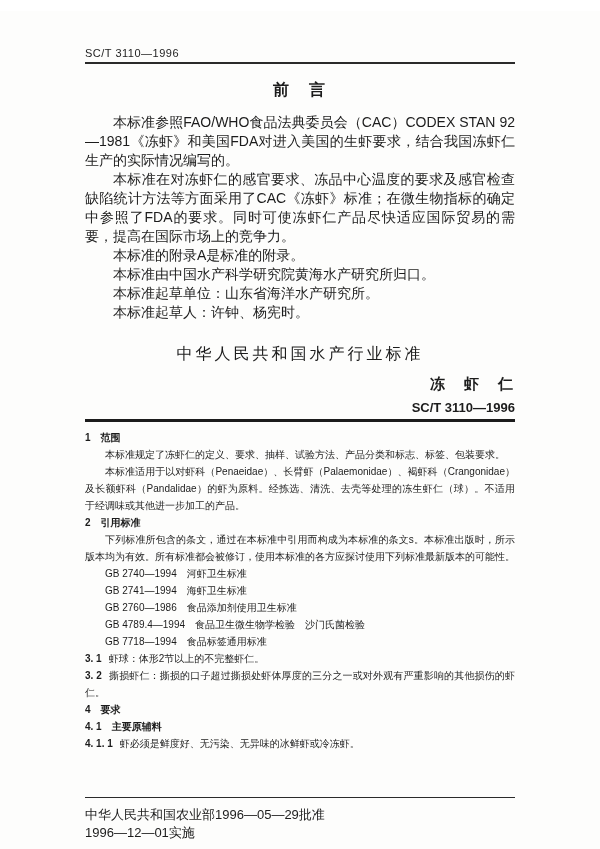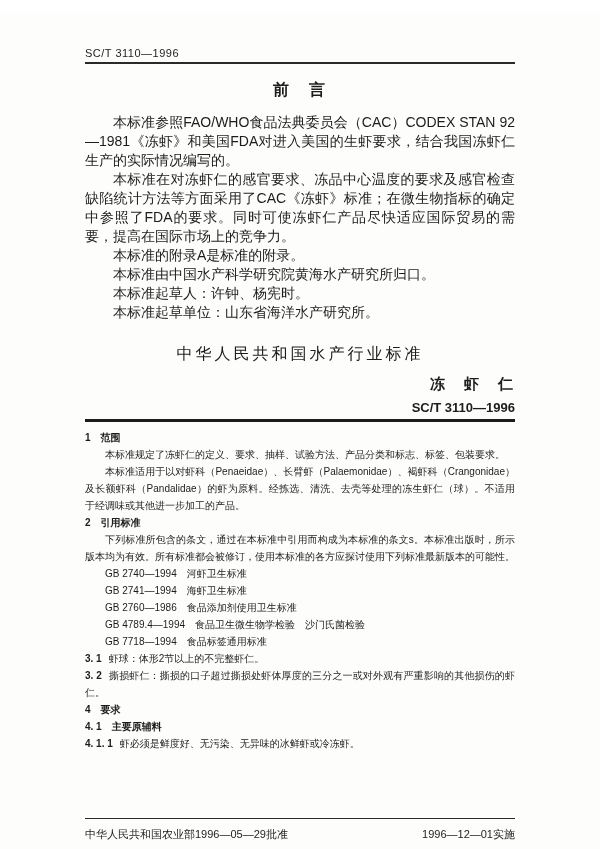--- a/index.html
+++ b/index.html
@@ -70,41 +70,42 @@
   .body .num { font-weight: bold; margin-right: 7px; white-space: nowrap; }
   .page-footer {
     position: absolute;
     left: 85px;
     right: 85px;
     bottom: 18px;
     border-top: 1.5px solid #2a2a2a;
     padding-top: 8px;
     display: flex;
     justify-content: space-between;
-    font-size: 11px;
+    font-size: 13px;
+    flex-direction: column;
   }
 </style>
 </head>
 <body>
 
 <div class="page">
 
   <div class="page-header">
     <span class="doc-num">SC/T 3110—1996</span>
     <div class="header-rule"></div>
   </div>
 
   <div class="foreword">
     <div class="foreword-title">前　言</div>
     <p>本标准参照FAO/WHO食品法典委员会（CAC）CODEX STAN 92—1981《冻虾》和美国FDA对进入美国的生虾要求，结合我国冻虾仁生产的实际情况编写的。</p>
     <p>本标准在对冻虾仁的感官要求、冻品中心温度的要求及感官检查缺陷统计方法等方面采用了CAC《冻虾》标准；在微生物指标的确定中参照了FDA的要求。同时可使冻虾仁产品尽快适应国际贸易的需要，提高在国际市场上的竞争力。</p>
     <p>本标准的附录A是标准的附录。</p>
     <p>本标准由中国水产科学研究院黄海水产研究所归口。</p>
+    <p>本标准起草单位：山东省海洋水产研究所。</p>
     <p>本标准起草人：许钟、杨宪时。</p>
-    <p>本标准起草单位：山东省海洋水产研究所。</p>
   </div>
 
   <div class="title-block">
     <div class="org-line">中华人民共和国水产行业标准</div>
     <div class="std-name">冻　虾　仁</div>
     <div class="std-code">SC/T 3110—1996</div>
     <div class="thick-rule"></div>
   </div>
 
   <div class="body">

